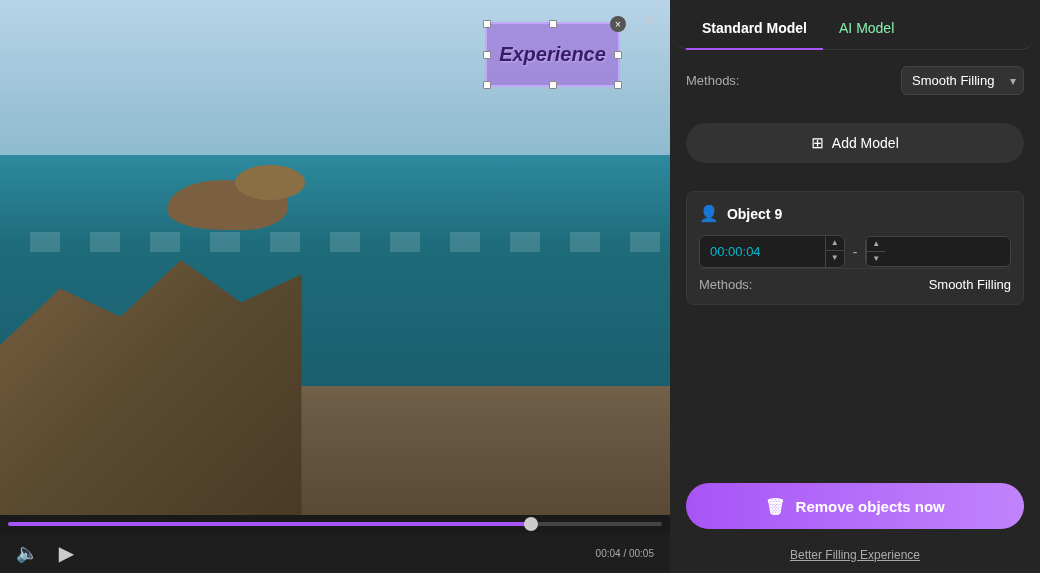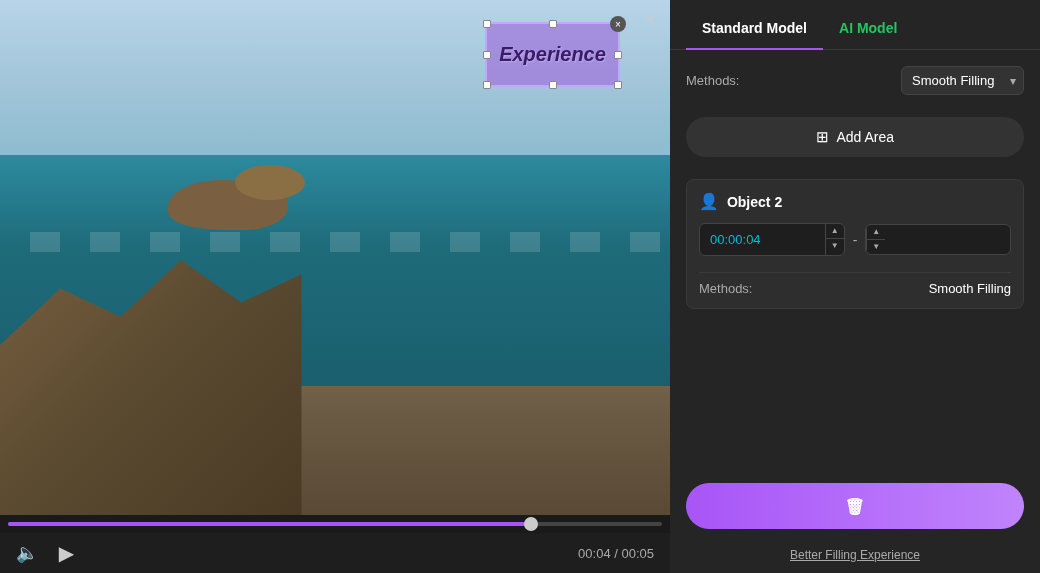--- a/index.html
+++ b/index.html
@@ -228,64 +228,64 @@
       color: #ccc;
       font-size: 20px;
       cursor: pointer;
       display: flex;
       align-items: center;
       justify-content: center;
     }
     .time-display {
       margin-left: auto;
       color: #aaa;
-      font-size: 13px;
+      font-size: 10px;
       text-align: center;
     }
 
     
     .right-panel {
       width: 370px;
       height: 573px;
       background: #252525;
       display: flex;
       flex-direction: column;
       padding: 0;
     }
 
     
     .tabs-row {
       display: flex;
       border-bottom: 1px solid #3a3a3a;
       padding: 0 16px;
       height: 50px;
       align-items: flex-end;
+      border-radius: 21px;
     }
     .tab-item {
       padding: 12px 16px;
       font-size: 14px;
-      color: #22c55e;
+      color: #86efac;
       cursor: pointer;
       border-bottom: 2px solid transparent;
       margin-bottom: -1px;
-      font-weight: bold;
     }
     .tab-item.active {
       color: #fff;
       border-bottom: 2px solid #a855f7;
       font-weight: 600;
     }
 
     
     .right-content {
       flex: 1;
       padding: 16px;
       display: flex;
       flex-direction: column;
-      gap: 22px;
+      gap: 28px;
       overflow-y: auto;
     }
 
     
     .methods-row {
       display: flex;
       align-items: center;
       justify-content: space-between;
     }
     .methods-label {
@@ -356,21 +356,21 @@
       font-size: 14px;
       font-weight: 600;
       color: #fff;
     }
 
     
     .time-range-row {
       display: flex;
       align-items: center;
       gap: 8px;
-      margin-bottom: 16px;
+      margin-bottom: 0;
     }
     .time-row-inner {
       display: flex;
       flex: 1;
       background: #1e1e1e;
       border: 1px solid #444;
       border-radius: 6px;
       overflow: hidden;
       position: relative;
     }
@@ -523,27 +523,27 @@
       <div class="select-wrapper">
         <select class="methods-select">
           <option>Smooth Filling</option>
           <option>Edge Filling</option>
         </select>
       </div>
     </div>
 
     <button class="add-area-btn">
       <span style="font-size:15px;">⊞</span>
-      <span>Add Area</span>
+      <span>Add Model</span>
     </button>
 
     <div class="object-card">
       <div class="object-header">
         <span class="object-icon">👤</span>
-        <span class="object-title">Object 2</span>
+        <span class="object-title">Object 9</span>
       </div>
 
       <div class="time-range-row">
         <div class="time-row-inner">
           <span class="time-value">00:00:04</span>
           <div class="spinner-btns">
             <button class="spin-btn">▲</button>
             <button class="spin-btn">▼</button>
           </div>
         </div>
@@ -561,18 +561,19 @@
         <span class="obj-methods-value">Smooth Filling</span>
       </div>
     </div>
 
     <div class="spacer"></div>
   </div>
 
   <div class="bottom-action">
     <button class="remove-btn">
       <span style="font-size:16px;">🗑</span>
+      <span>Remove objects now</span>
     </button>
   </div>
   <div class="better-link">
     <a>Better Filling Experience</a>
   </div>
 </div>
 
 </body></html>

